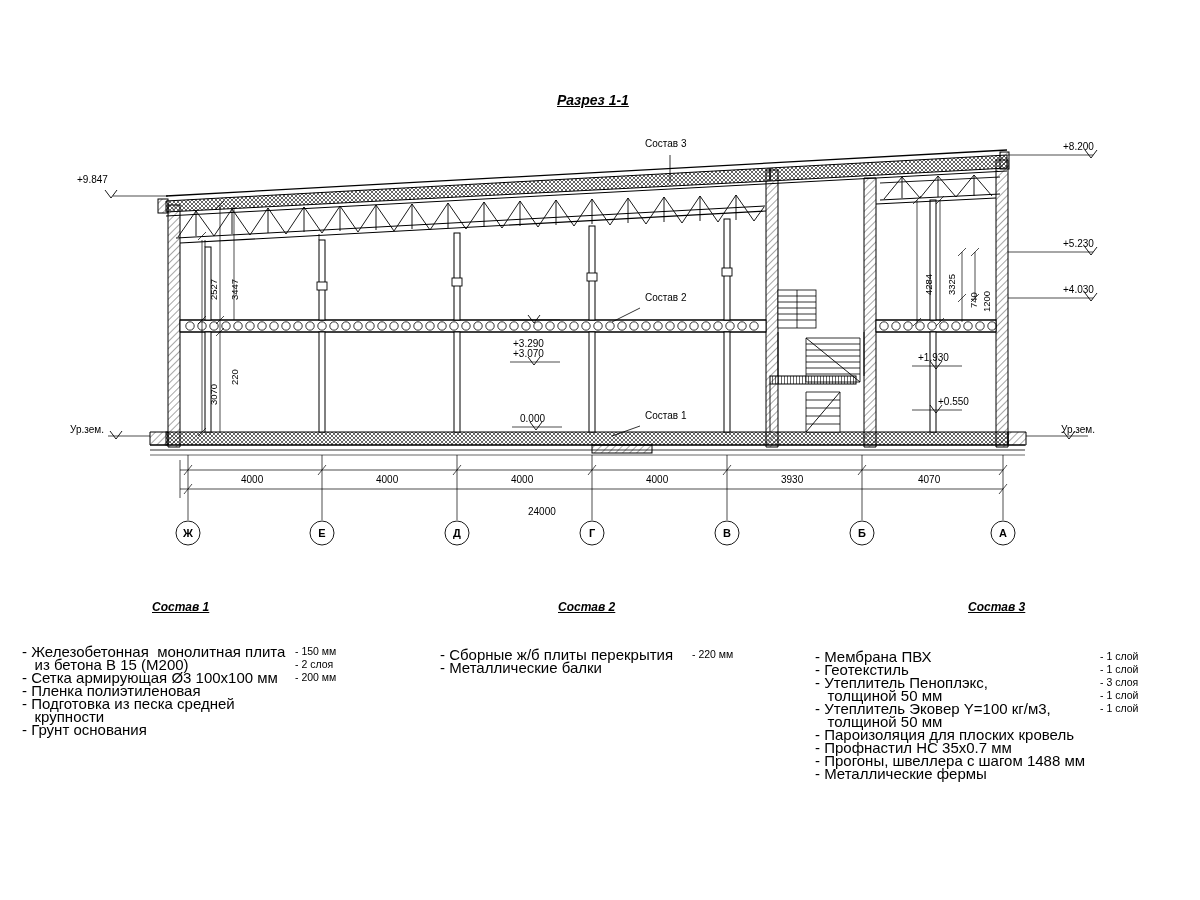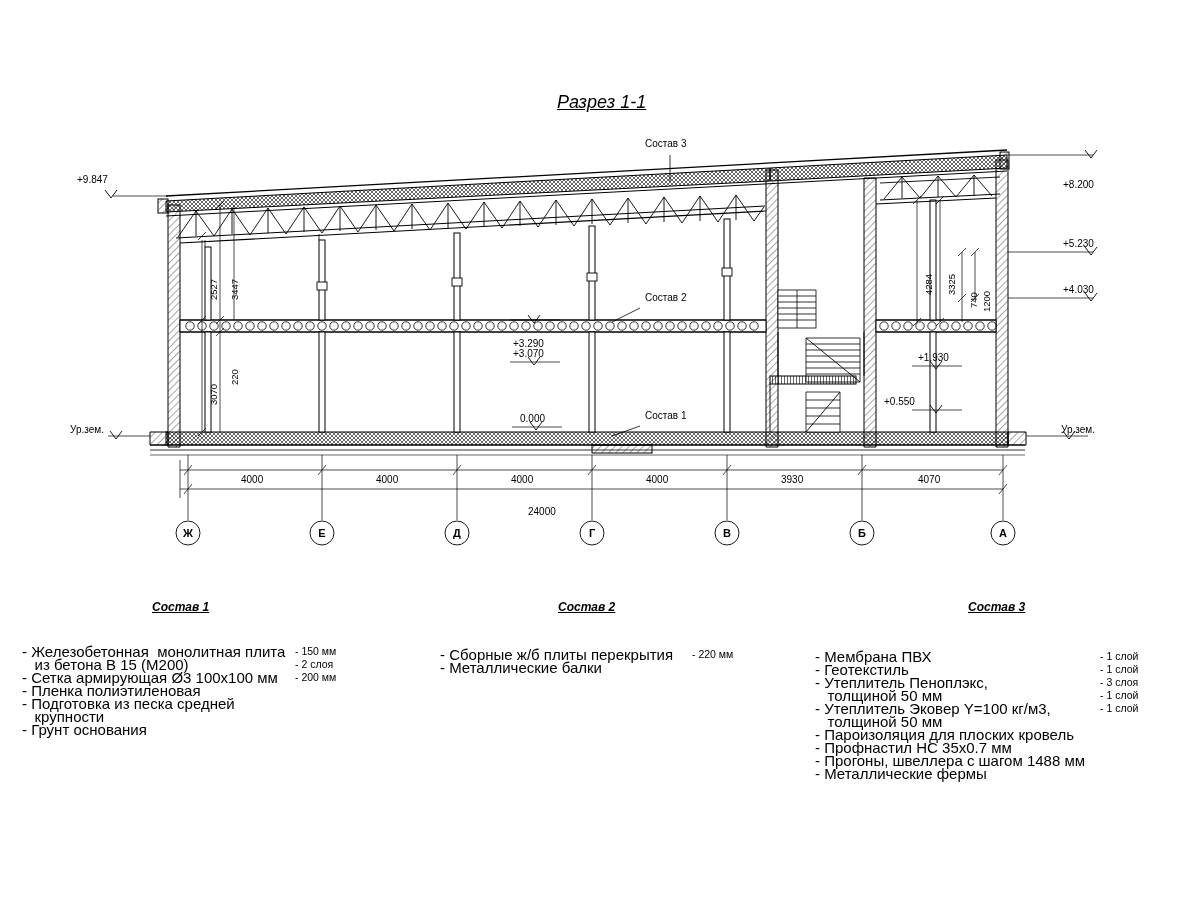--- a/index.html
+++ b/index.html
@@ -16,23 +16,23 @@
     overflow: hidden;
   }
   #sheet {
     position: absolute;
     left: 0; top: 0;
     width: 1200px;
     height: 900px;
   }
   .abs { position: absolute; }
   .ttl {
-    font-size: 18px;
+    font-size: 14px;
     font-style: italic;
-    font-weight: normal;
+    font-weight: bold;
     text-decoration: underline;
     white-space: nowrap;
   }
   .lbl {
     font-size: 10px;
     white-space: nowrap;
   }
   .lbl-v {
     font-size: 9.5px;
     white-space: nowrap;
@@ -400,28 +400,28 @@
         <text x="862" y="537">Б</text>
         <text x="1003" y="537">А</text>
       </g>
     </g>
   </svg>
 
   <div class="abs lbl" style="left:645px; top:138px;">Состав 3</div>
   <div class="abs lbl" style="left:645px; top:292px;">Состав 2</div>
   <div class="abs lbl" style="left:645px; top:410px;">Состав 1</div>
 
-  <div class="abs lbl" style="left:1063px; top:141px;margin-top:38px;">+8.200</div>
+  <div class="abs lbl" style="left:1063px; top:141px;">+8.200</div>
   <div class="abs lbl" style="left:77px; top:174px;">+9.847</div>
   <div class="abs lbl" style="left:1063px; top:238px;">+5.230</div>
   <div class="abs lbl" style="left:1063px; top:284px;">+4.030</div>
   <div class="abs lbl" style="left:513px; top:306px;margin-top:32px;">+3.290</div>
   <div class="abs lbl" style="left:513px; top:348px;text-align:right;">+3.070</div>
   <div class="abs lbl" style="left:918px; top:352px;">+1.930</div>
-  <div class="abs lbl" style="left:884px; top:396px;">+0.550</div>
+  <div class="abs lbl" style="left:938px; top:396px;">+0.550</div>
   <div class="abs lbl" style="left:520px; top:413px;">0.000</div>
   <div class="abs lbl" style="left:70px; top:424px;">Ур.зем.</div>
   <div class="abs lbl" style="left:1061px; top:424px;">Ур.зем.</div>
 
   <div class="abs lbl-v" style="left:208px; top:300px;">2527</div>
   <div class="abs lbl-v" style="left:229px; top:300px;">3447</div>
   <div class="abs lbl-v" style="left:208px; top:405px;">3070</div>
   <div class="abs lbl-v" style="left:229px; top:385px;">220</div>
   <div class="abs lbl-v" style="left:923px; top:295px;">4284</div>
   <div class="abs lbl-v" style="left:946px; top:295px;">3325</div>

